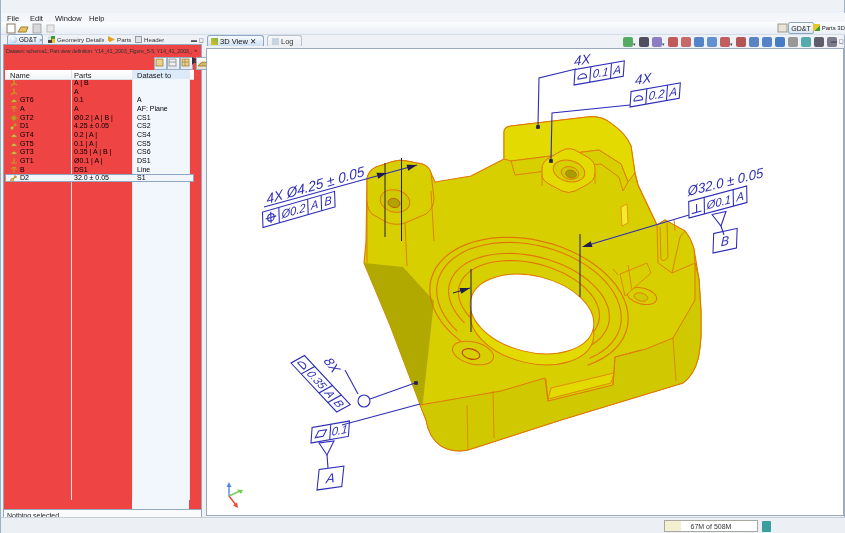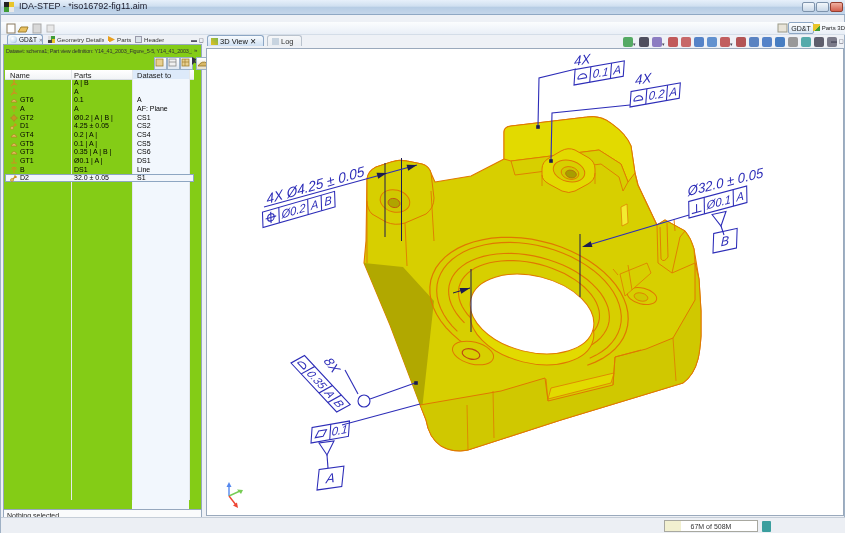--- a/index.html
+++ b/index.html
@@ -32,31 +32,25 @@
 #sbar{left:0;top:517px;width:845px;height:16px;background:#eceff4;border-top:1px solid #c6ced8;}
 .tab{position:absolute;top:0;height:11px;font-size:7.5px;color:#333;white-space:nowrap;overflow:hidden;
 background:linear-gradient(#f2f4f6,#dfe4ea);border:1px solid #b9c2cd;
 border-bottom:none;border-radius:3px 3px 0 0;box-sizing:border-box;padding:1px 4px 0 4px;}
 .tab.active{background:linear-gradient(#f8fbfe,#cfe0f3);border-color:#8ca6c4;color:#111;}
 .ticon{display:inline-block;width:7px;height:7px;vertical-align:-1px;margin-right:2px;}
 </style>
 </head>
 <body>
 <div id="win">
-  <div id="title" class="abs">
-    <svg class="abs" style="left:3px;top:2px" width="11" height="10">
-        <rect x="0" y="0" width="5" height="5" fill="#222"></rect>
-        <rect x="5" y="0" width="5" height="5" fill="#e8c52a"></rect>
-        <rect x="0" y="5" width="5" height="5" fill="#3f9c35"></rect>
-        <rect x="5" y="5" width="5" height="5" fill="#e8e8e8"></rect>
-      </svg>
-    <div class="txt">IDA-STEP - *iso16792-fig11.aim</div>
-    <div class="wbtn" style="left:801px"></div>
-    <div class="wbtn" style="left:815px"></div>
-    <div class="wbtn" id="bclose" style="left:829px"></div>
+  <div id="menu" class="abs">
+    <span style="left:6px">File</span>
+      <span style="left:29px">Edit</span>
+    <span style="left:54px">Window</span>
+      <span style="left:88px">Help</span>
   </div>
   <div id="tbar" class="abs">
     <svg class="abs" style="left:5px;top:1px" width="120" height="11">
       <g fill="none" stroke="#8a7a60" stroke-width="1">
         <rect x="1" y="1" width="8" height="9" fill="#fff"></rect>
         <path d="M12,9 l3,-5 h7 l-2,5 z" fill="#e8c060" stroke="#a08030"></path>
         <rect x="27" y="1" width="8" height="9" fill="#d8d8d8" stroke="#aaa"></rect>
         <rect x="41" y="2" width="7" height="7" fill="#e8e8e8" stroke="#bbb"></rect>
       </g>
     </svg>
@@ -67,21 +61,21 @@
     <div class="abs" style="left:787px;top:0px;width:26px;height:12px;border:1px solid #8ca6c4;border-radius:2px;background:linear-gradient(#fdfefe,#d8e6f4);font-size:7px;color:#222;box-sizing:border-box;padding-top:2px;text-align:center">GD&amp;T</div>
     <div class="abs" style="left:812px;top:2px;width:33px;font-size:6px;color:#222;white-space:nowrap"><span style="display:inline-block;width:7px;height:7px;background:linear-gradient(135deg,#e8c52a 60%,#3f9c35 60%);vertical-align:-1px"></span> Parts 3D</div>
   </div>
 
   <div id="lpanel" class="abs">
     <div class="tab active" style="left:4px;width:36px;height:12px;font-size:6.5px;padding:1px 2px 0 2px"><span class="ticon" style="border-radius:50%;background:radial-gradient(circle at 35% 35%,#fff,#c8ddf2 60%,#7898b8)"></span>GD&amp;T <span style="color:#778;font-size:5px">✕</span></div>
     <div class="tab" style="left:43px;width:59px;background:none;border-color:#0000;font-size:6.2px;padding:1px 1px 0 1px"><span class="ticon" style="background:conic-gradient(#3f9c35 25%,#e8c52a 0 50%,#444 0 75%,#ddd 0)"></span>Geometry Details</div>
     <div class="tab" style="left:103px;width:26px;background:none;border-color:#0000;font-size:6.2px;padding:1px 1px 0 1px"><span class="ticon" style="background:linear-gradient(45deg,#fff 2px,#e8a020 2px);clip-path:polygon(0 0,100% 50%,0 100%)"></span>Parts</div>
     <div class="tab" style="left:130px;width:32px;background:none;border-color:#0000;font-size:6.2px;padding:1px 1px 0 1px"><span class="ticon" style="background:#dde4ea;border:1px solid #99a;box-sizing:border-box"></span>Header</div>
     <div style="position:absolute;left:188px;top:2px;font-size:6px;color:#556">▬ ◻</div>
-    <div id="pbody" style="position:absolute;left:0;top:10px;width:199px;height:473px;border:1px solid #96a8be;background:#84cc16;box-sizing:border-box">
+    <div id="pbody" style="position:absolute;left:0;top:10px;width:199px;height:473px;border:1px solid #96a8be;background:#ef4444;box-sizing:border-box">
       <div style="position:absolute;left:2px;top:2px;width:186px;height:8px;line-height:8px;font-size:5.5px;letter-spacing:-0.2px;color:#333;white-space:nowrap;overflow:hidden">Dataset: schema1; Part view definition: Y14_41_2003_Figure_5-5, Y14_41_2003_Figur</div>
       <div style="position:absolute;left:190px;top:2px;font-size:6px;color:#333">»</div>
       <div style="position:absolute;left:150px;top:12px;width:11px;height:11px;border:1px solid #9ab0c8;background:linear-gradient(#fff,#e0e8f2)">
           <svg width="9" height="9">
             <rect x="1" y="1" width="7" height="7" fill="#e8d090" stroke="#a08030" stroke-width="0.8"></rect>
           </svg>
         </div>
       <div style="position:absolute;left:163px;top:12px;width:11px;height:11px;border:1px solid #9ab0c8;background:linear-gradient(#fff,#e0e8f2)">
           <svg width="9" height="9">
             <rect x="1" y="1" width="7" height="7" fill="#f0f0f0" stroke="#888" stroke-width="0.8"></rect>

